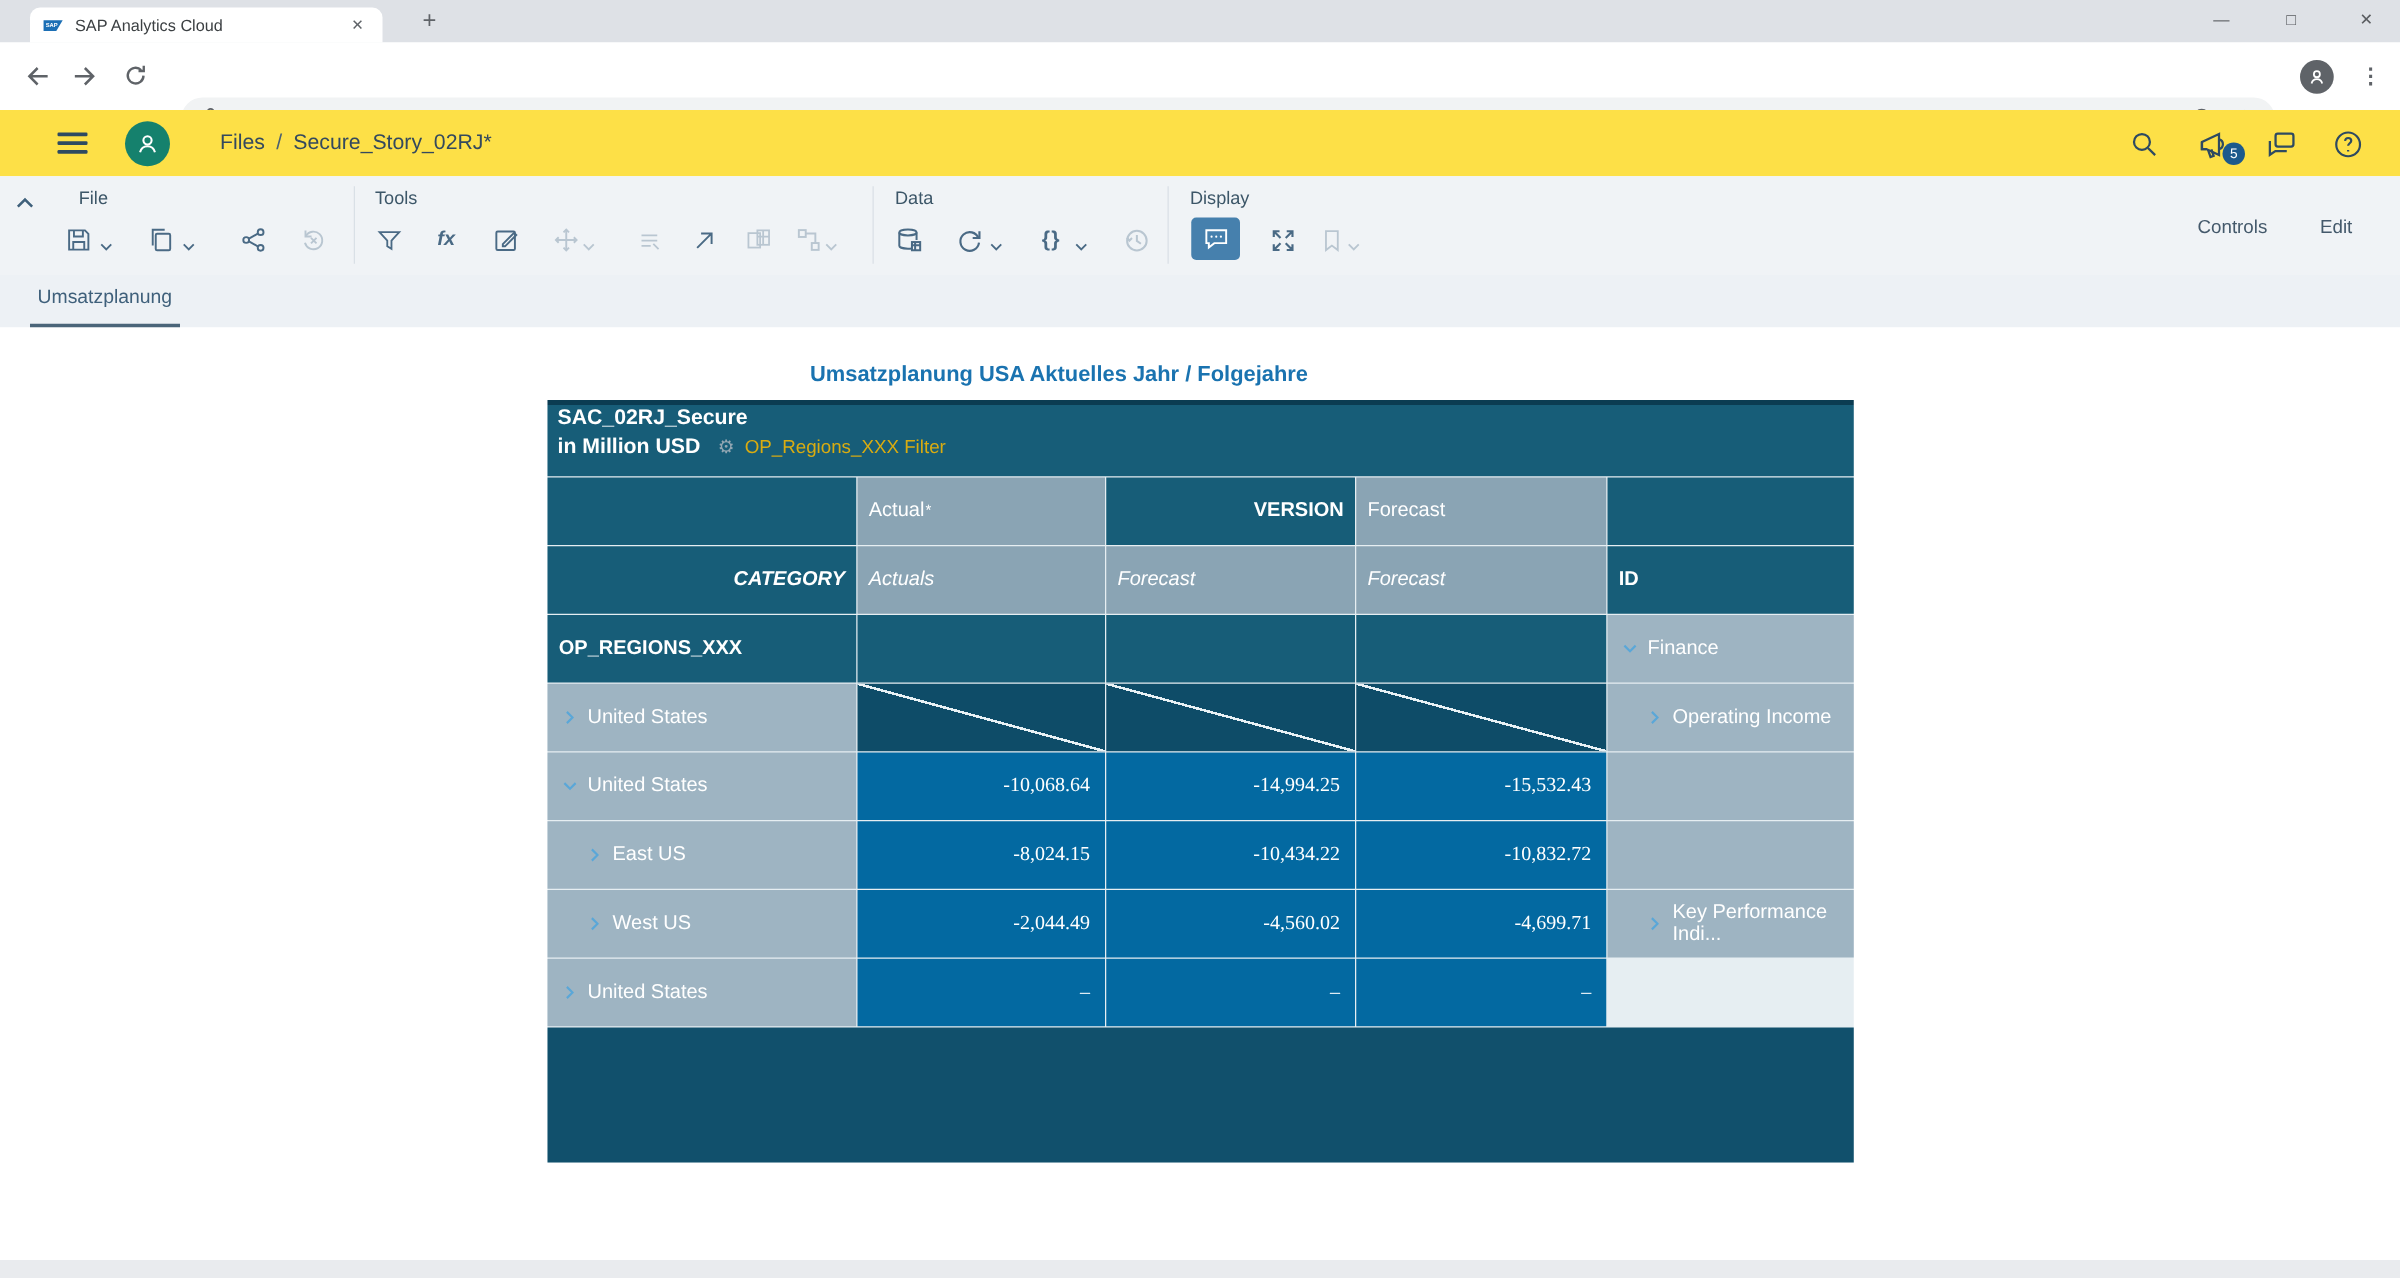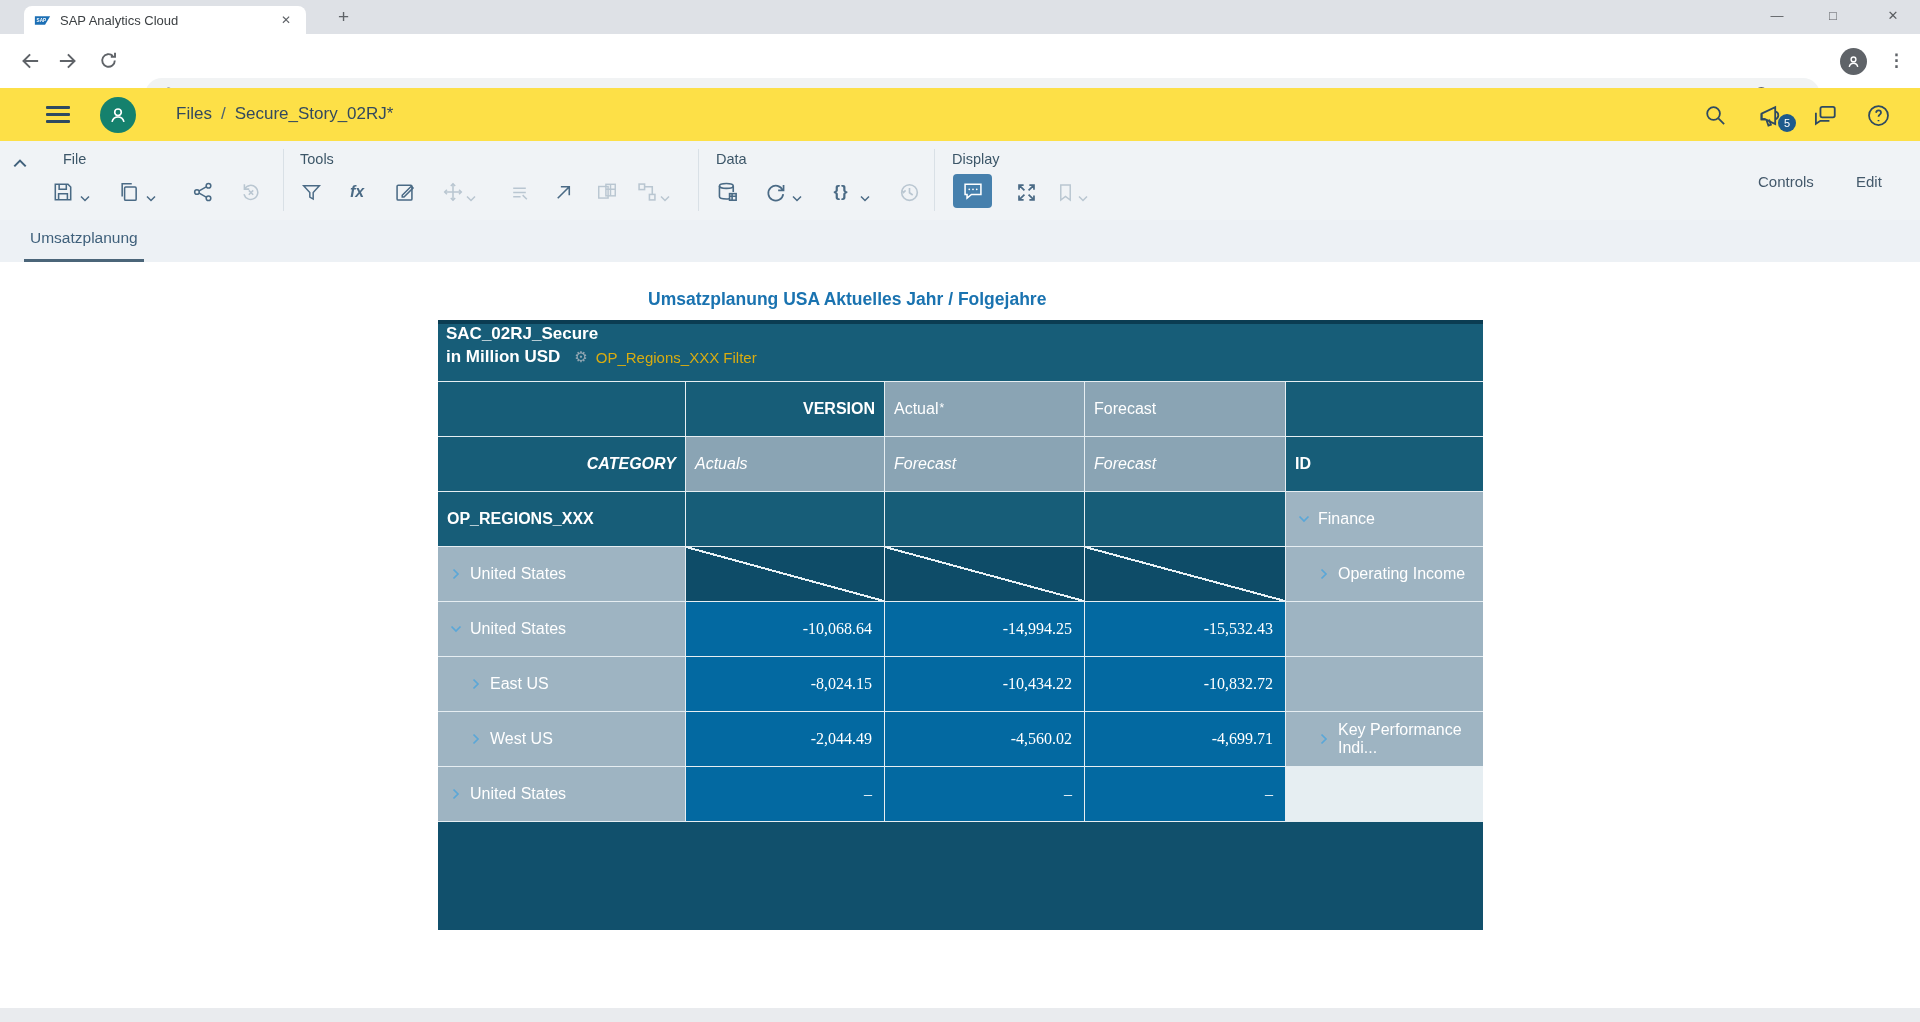--- a/index.html
+++ b/index.html
@@ -393,25 +393,25 @@
       <div class="cell band">
         <span class="band-name">SAC_02RJ_Secure</span>
         <span class="band-sub">
           <span class="band-unit">in Million USD</span>
           <span class="gear">⚙</span>
           <span class="filter-link">OP_Regions_XXX Filter</span>
         </span>
       </div>
 
       <div class="cell c-hdark"></div>
-      <div class="cell c-hdark hdr-right">VERSION</div>
       <div class="cell c-ver">
           <span>Actual</span>
           <sup class="ast">*</sup>
         </div>
+      <div class="cell c-hdark hdr-right">VERSION</div>
       <div class="cell c-ver">
           <span>Forecast</span>
           <sup class="ast"></sup>
         </div>
 
       <div class="cell c-hdark"></div>
       <div class="cell c-hdark hdr-right ital">CATEGORY</div>
       <div class="cell c-ver ital">Actuals</div>
       <div class="cell c-ver ital">Forecast</div>
       <div class="cell c-ver ital">Forecast</div>

